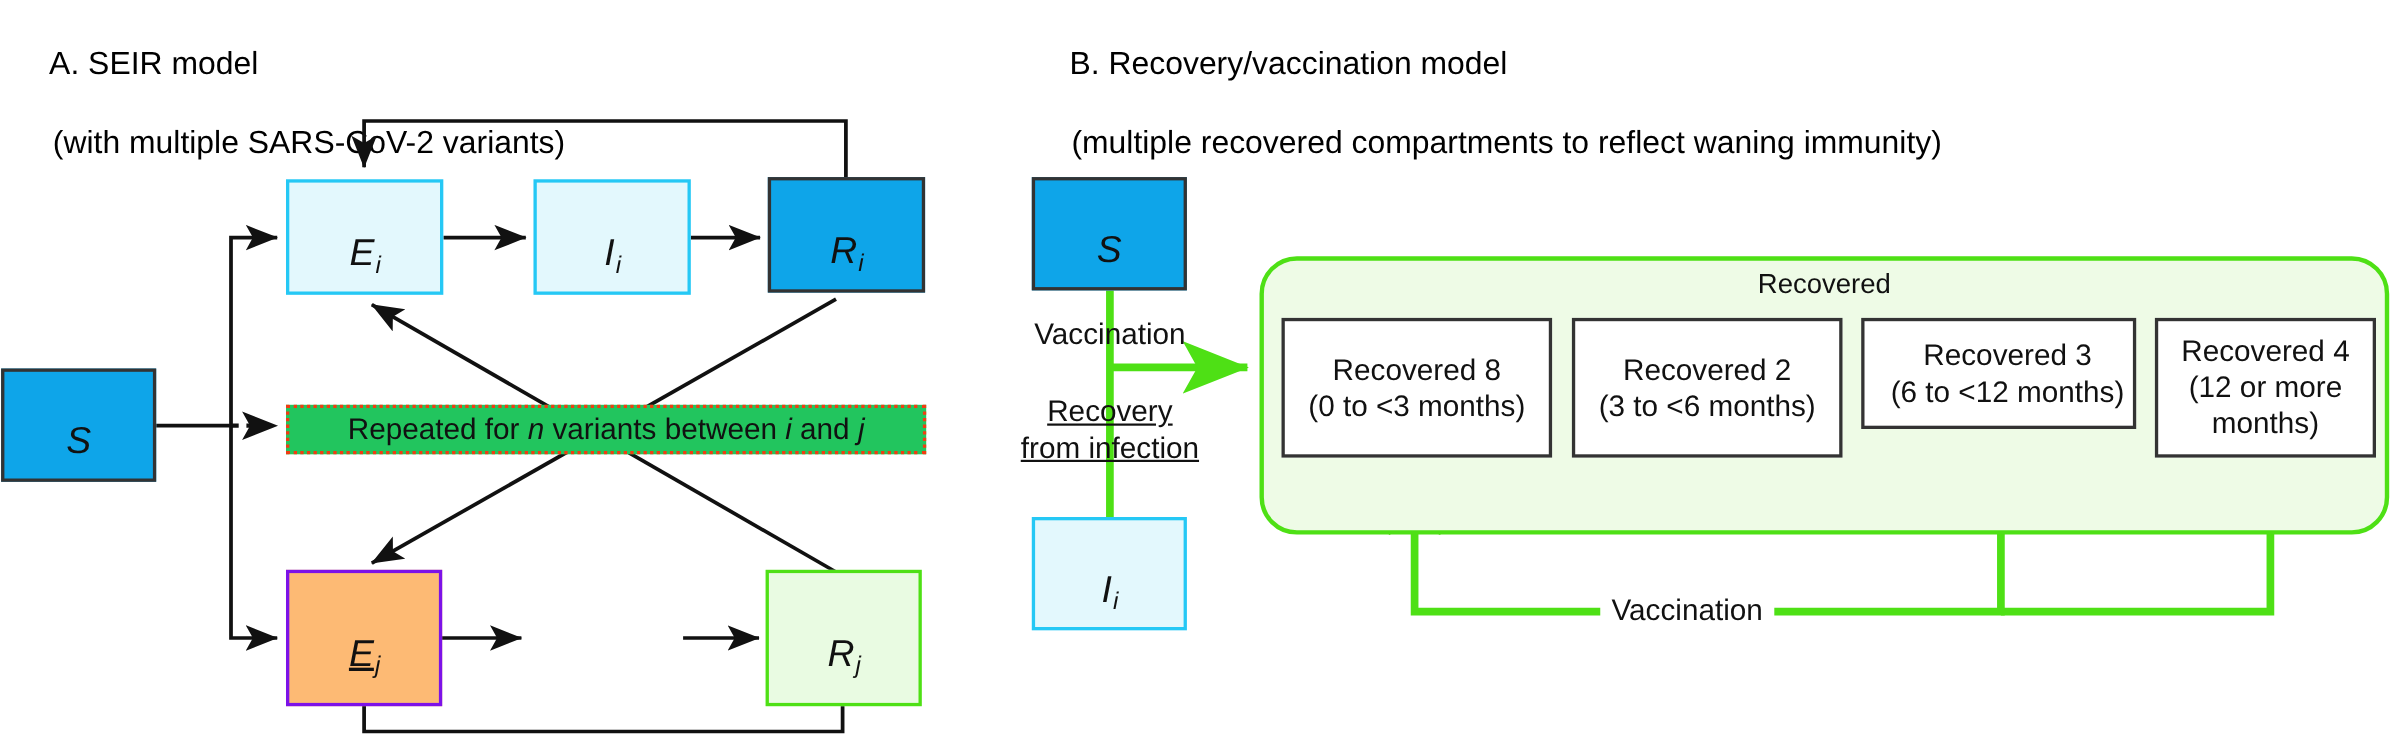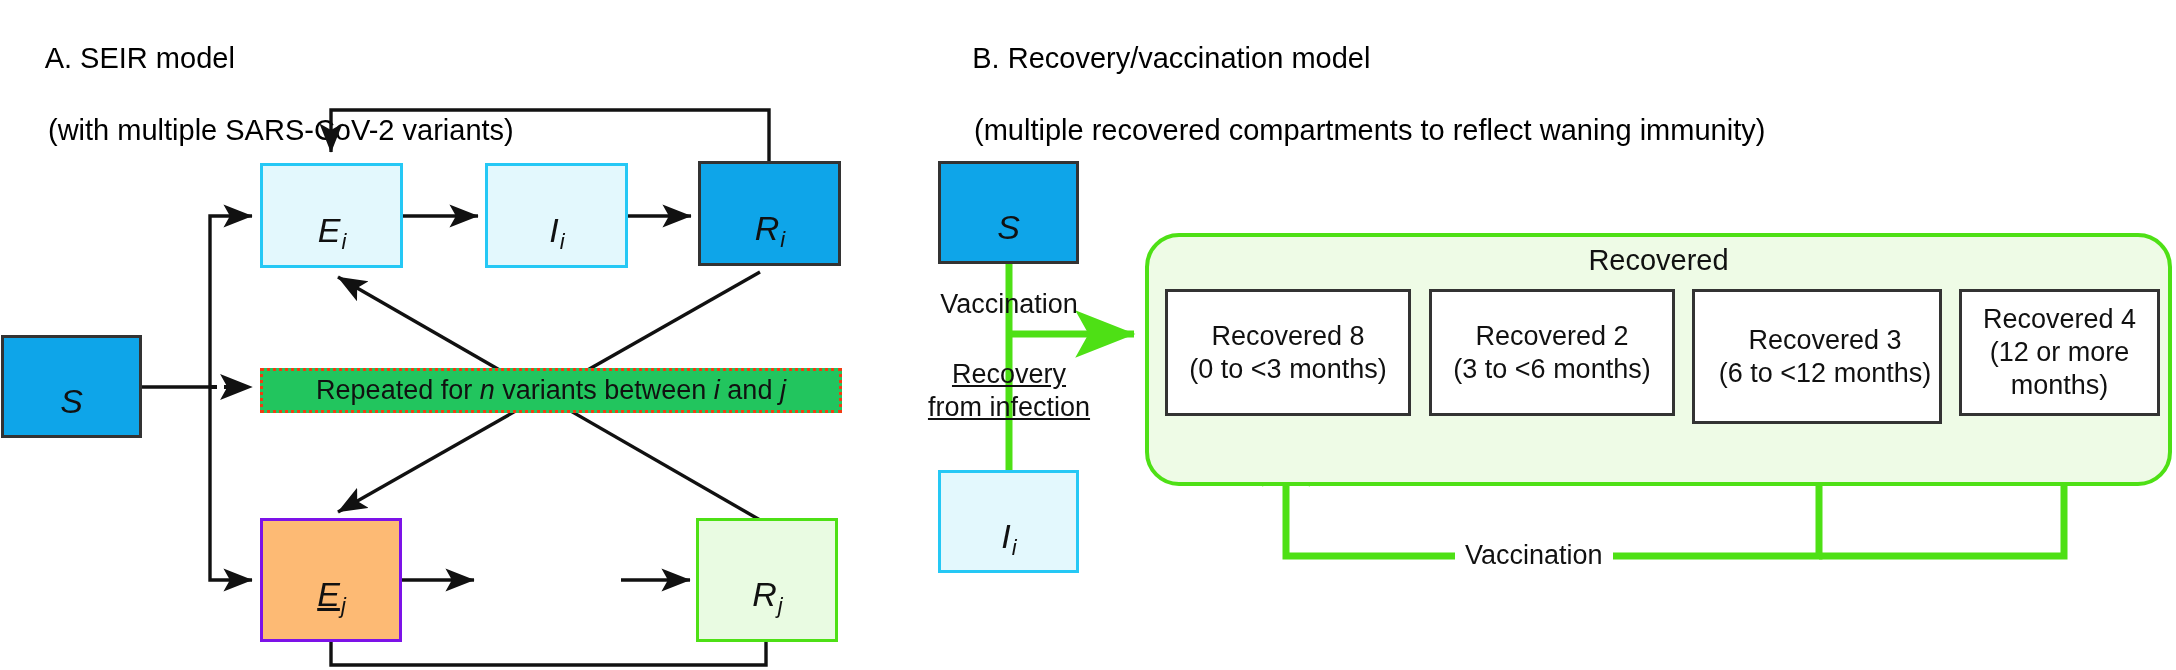--- a/index.html
+++ b/index.html
@@ -22,21 +22,21 @@
   .node.greenbox{background:#e9fbe2;border-color:#4ee015;}
   .node.plain{background:#0ea5e9;border-color:#333;}
 
   .repeat-box{position:absolute;box-sizing:border-box;background:#22c55e;
       border:3px dotted #f03c12;display:flex;align-items:center;justify-content:center;
       font-size:27px;color:#111;letter-spacing:0px;}
   .repeat-box i{font-style:italic;}
 
   .recovered-wrap{position:absolute;box-sizing:border-box;background:#eefbe6;
       border:4px solid #4ee015;border-radius:34px;}
-  .recovered-title{position:absolute;font-size:29px;color:#111;text-align:center;}
+  .recovered-title{position:absolute;font-size:25px;color:#111;text-align:center;}
   .rbox{position:absolute;box-sizing:border-box;background:#fff;border:3px solid #333;
       display:flex;align-items:center;justify-content:center;text-align:center;
       font-size:27px;line-height:33px;color:#111;}
 
   .flowlabel{position:absolute;font-size:27px;line-height:33px;color:#111;text-align:center;}
   .vaclabel{position:absolute;font-size:27px;color:#111;background:#fff;padding:0 10px;}
 </style>
 </head>
 <body>
 
@@ -134,21 +134,21 @@
   <div class="recovered-wrap" style="left:1145px;top:233px;width:1027px;height:253px;"></div>
 
   <div class="recovered-title" style="left:1145px;top:244px;width:1027px;">Recovered</div>
 
   <div class="rbox" style="left:1165px;top:289px;width:246px;height:127px;white-space:pre-line;">
     <span><span>Recovered 8</span><br><span>(0 to &lt;3 months)</span></span>
   </div>
   <div class="rbox" style="left:1429px;top:289px;width:246px;height:127px;white-space:pre-line;">
     <span><span>Recovered 2</span><br><span>(3 to &lt;6 months)</span></span>
   </div>
-  <div class="rbox" style="left:1692px;top:289px;width:250px;height:135px;white-space:pre-line;padding-left:16px;">
+  <div class="rbox" style="left:1692px;top:289px;width:250px;height:101px;white-space:pre-line;padding-left:16px;">
     <span><span>Recovered 3</span><br><span>(6 to &lt;12 months)</span></span>
   </div>
   <div class="rbox" style="left:1959px;top:289px;width:201px;height:127px;">
     <span style="white-space:pre-line;"><span>Recovered 4</span><br><span>(12 or more
 months)</span></span>
   </div>
 
   <div class="vaclabel" style="left:1455px;top:540px;">Vaccination</div>
 
 </div>

